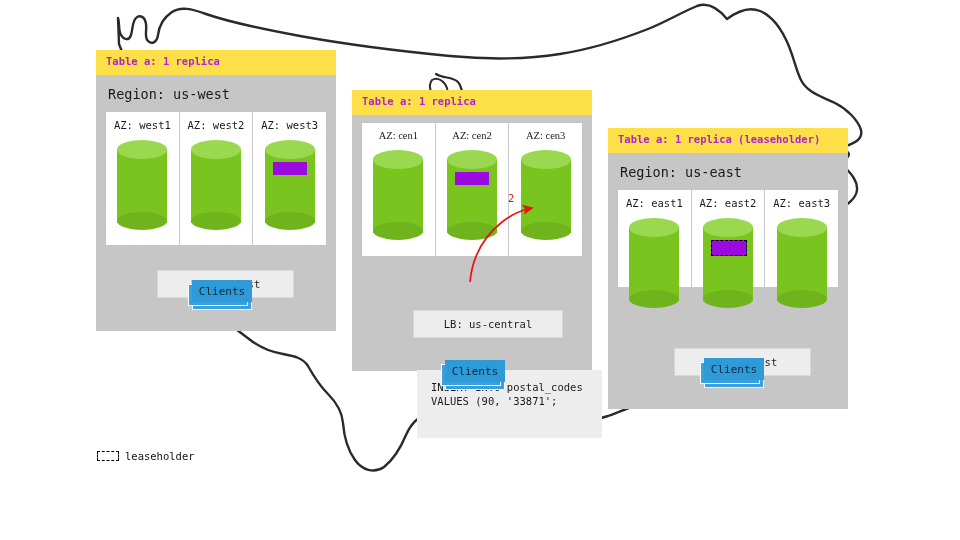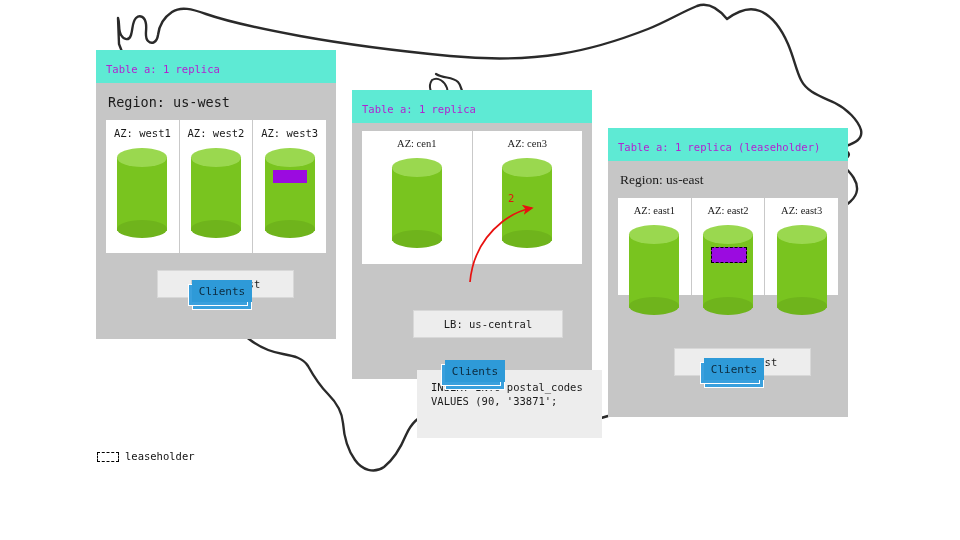--- a/index.html
+++ b/index.html
@@ -24,26 +24,27 @@
     height: 540px;
     pointer-events: none;
   }
 
   
   .region-panel {
     position: absolute;
     box-sizing: border-box;
   }
   .panel-header {
-    background: #5eead4;
-    padding: 13px 10px 8px 10px;
+    background: #fde047;
+    padding: 5px 10px 8px 10px;
     font-size: 10.5px;
     color: #b024d0;
     letter-spacing: 0px;
     white-space: nowrap;
+    font-weight: bold;
   }
   .panel-body {
     background: #c6c6c6;
     padding: 8px 10px 10px 10px;
   }
   .region-title {
     font-size: 13.5px;
     color: #1a1a1a;
     margin: 3px 0 10px 2px;
     white-space: nowrap;
@@ -157,21 +158,21 @@
     position: absolute;
     color: #e8110f;
     font-size: 10.5px;
     z-index: 8;
   }
 
   
   .legend {
     position: absolute;
     display: flex;
-    align-items: flex-end;
+    align-items: center;
     gap: 6px;
     z-index: 6;
   }
   .legend-swatch {
     width: 22px;
     height: 10px;
     border: 1.6px dashed #000000;
     box-sizing: border-box;
     background: transparent;
   }
@@ -300,20 +301,29 @@
       <div class="az-row" style="height:133px;font-family:Liberation Serif, serif;">
         <div class="az-cell">
           <div class="az-label">AZ: cen1</div>
           <div class="cyl-wrap" style="width:50px; height:92px;">
             <div class="cyl-body" style="top:9px; width:50px; height:74px;"></div>
             <div class="cyl-bottom-shade" style="top:72px; width:50px; height:18px;"></div>
             <div class="cyl-top" style="width:50px; height:19px;"></div>
           </div>
         </div>
         <div class="az-cell">
+          <div class="az-label">AZ: cen2</div>
+          <div class="cyl-wrap" style="width:50px; height:92px;">
+            <div class="cyl-body" style="top:9px; width:50px; height:74px;"></div>
+            <div class="cyl-bottom-shade" style="top:72px; width:50px; height:18px;"></div>
+            <div class="cyl-top" style="width:50px; height:19px;"></div>
+            <div class="replica" style="left:8px; top:22px; width:34px; height:13px;"></div>
+          </div>
+        </div>
+        <div class="az-cell">
           <div class="az-label">AZ: cen3</div>
           <div class="cyl-wrap" style="width:50px; height:92px;">
             <div class="cyl-body" style="top:9px; width:50px; height:74px;"></div>
             <div class="cyl-bottom-shade" style="top:72px; width:50px; height:18px;"></div>
             <div class="cyl-top" style="width:50px; height:19px;"></div>
           </div>
         </div>
       </div>
     </div>
 
@@ -334,21 +344,21 @@
     </defs>
     <path d="M30 92 C32 70 42 48 62 32 C72 24 82 20 92 18" stroke="#e8110f" stroke-width="1.7" fill="none" marker-end="url(#redhead)"></path>
   </svg>
   <div class="arrow-num" style="left:508px; top:192px;">2</div>
 
   <div class="sql-box" style="left:417px; top:370px; width:159px; height:46px;">INSERT INTO postal_codes
 VALUES (90, '33871';</div>
 
   <div class="region-panel" style="left:608px; top:128px; width:240px;">
     <div class="panel-header">Table a: 1 replica (leaseholder)</div>
-    <div class="panel-body" style="height:238px; position:relative;font-family:Liberation Serif, serif;">
+    <div class="panel-body" style="height:238px; position:relative;">
       <div class="region-title">Region: us-east</div>
 
       <div class="az-row" style="height:97px;">
         <div class="az-cell">
           <div class="az-label">AZ: east1</div>
           <div class="cyl-wrap" style="width:50px; height:92px;">
             <div class="cyl-body" style="top:9px; width:50px; height:74px;"></div>
             <div class="cyl-bottom-shade" style="top:72px; width:50px; height:18px;"></div>
             <div class="cyl-top" style="width:50px; height:19px;"></div>
           </div>

